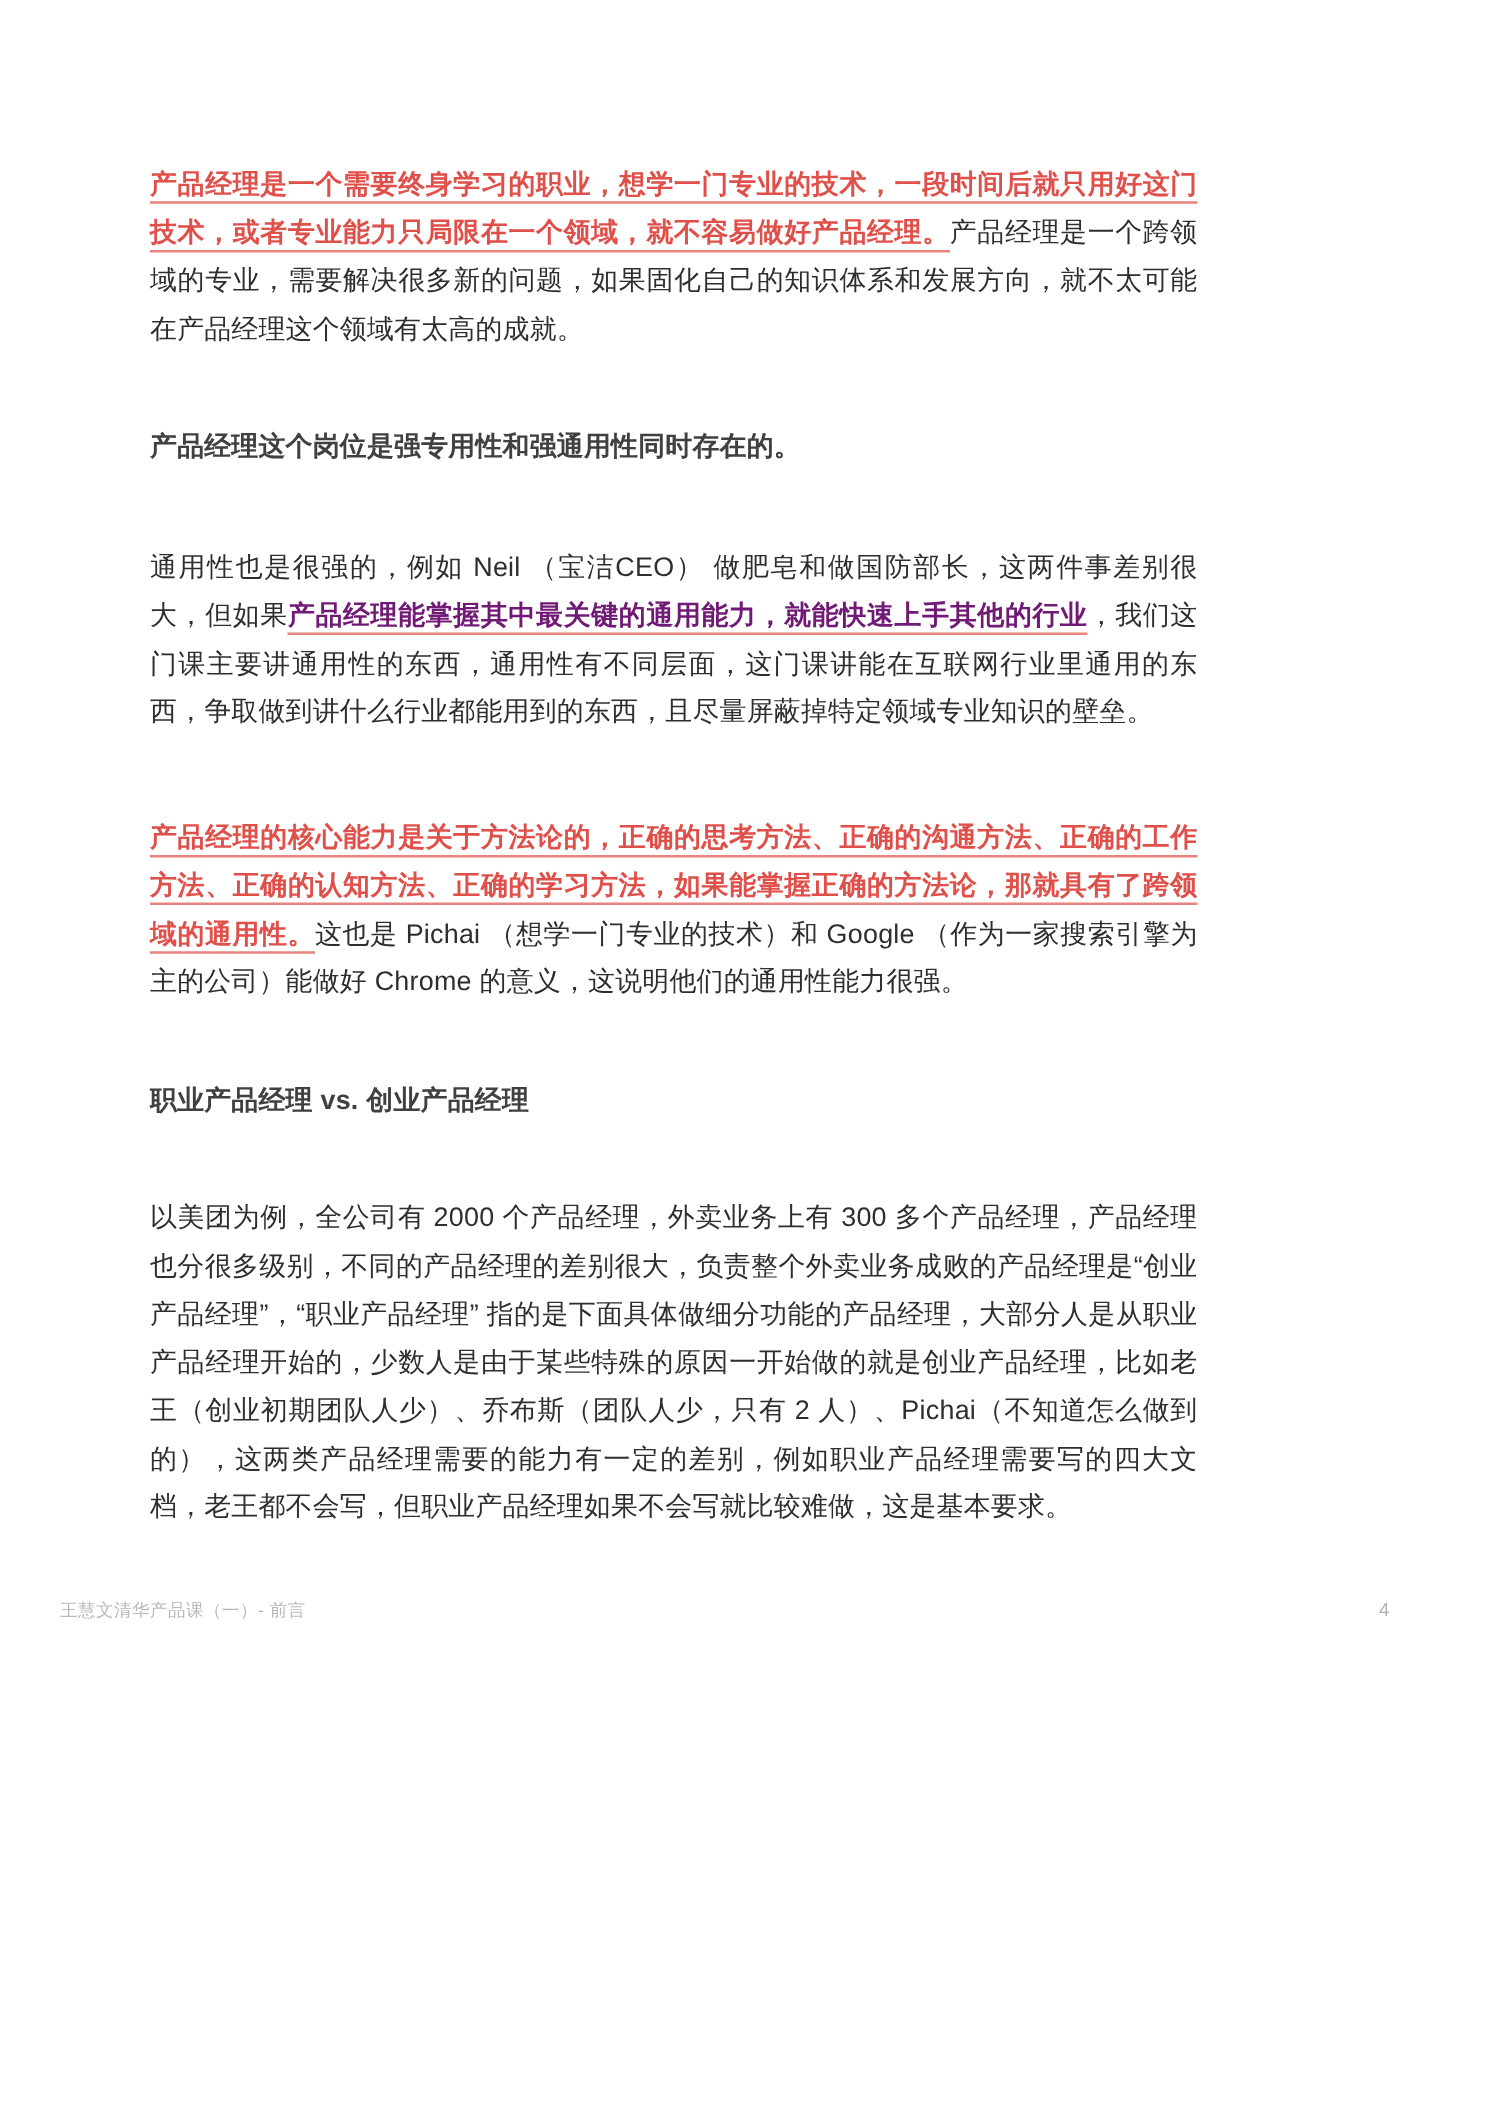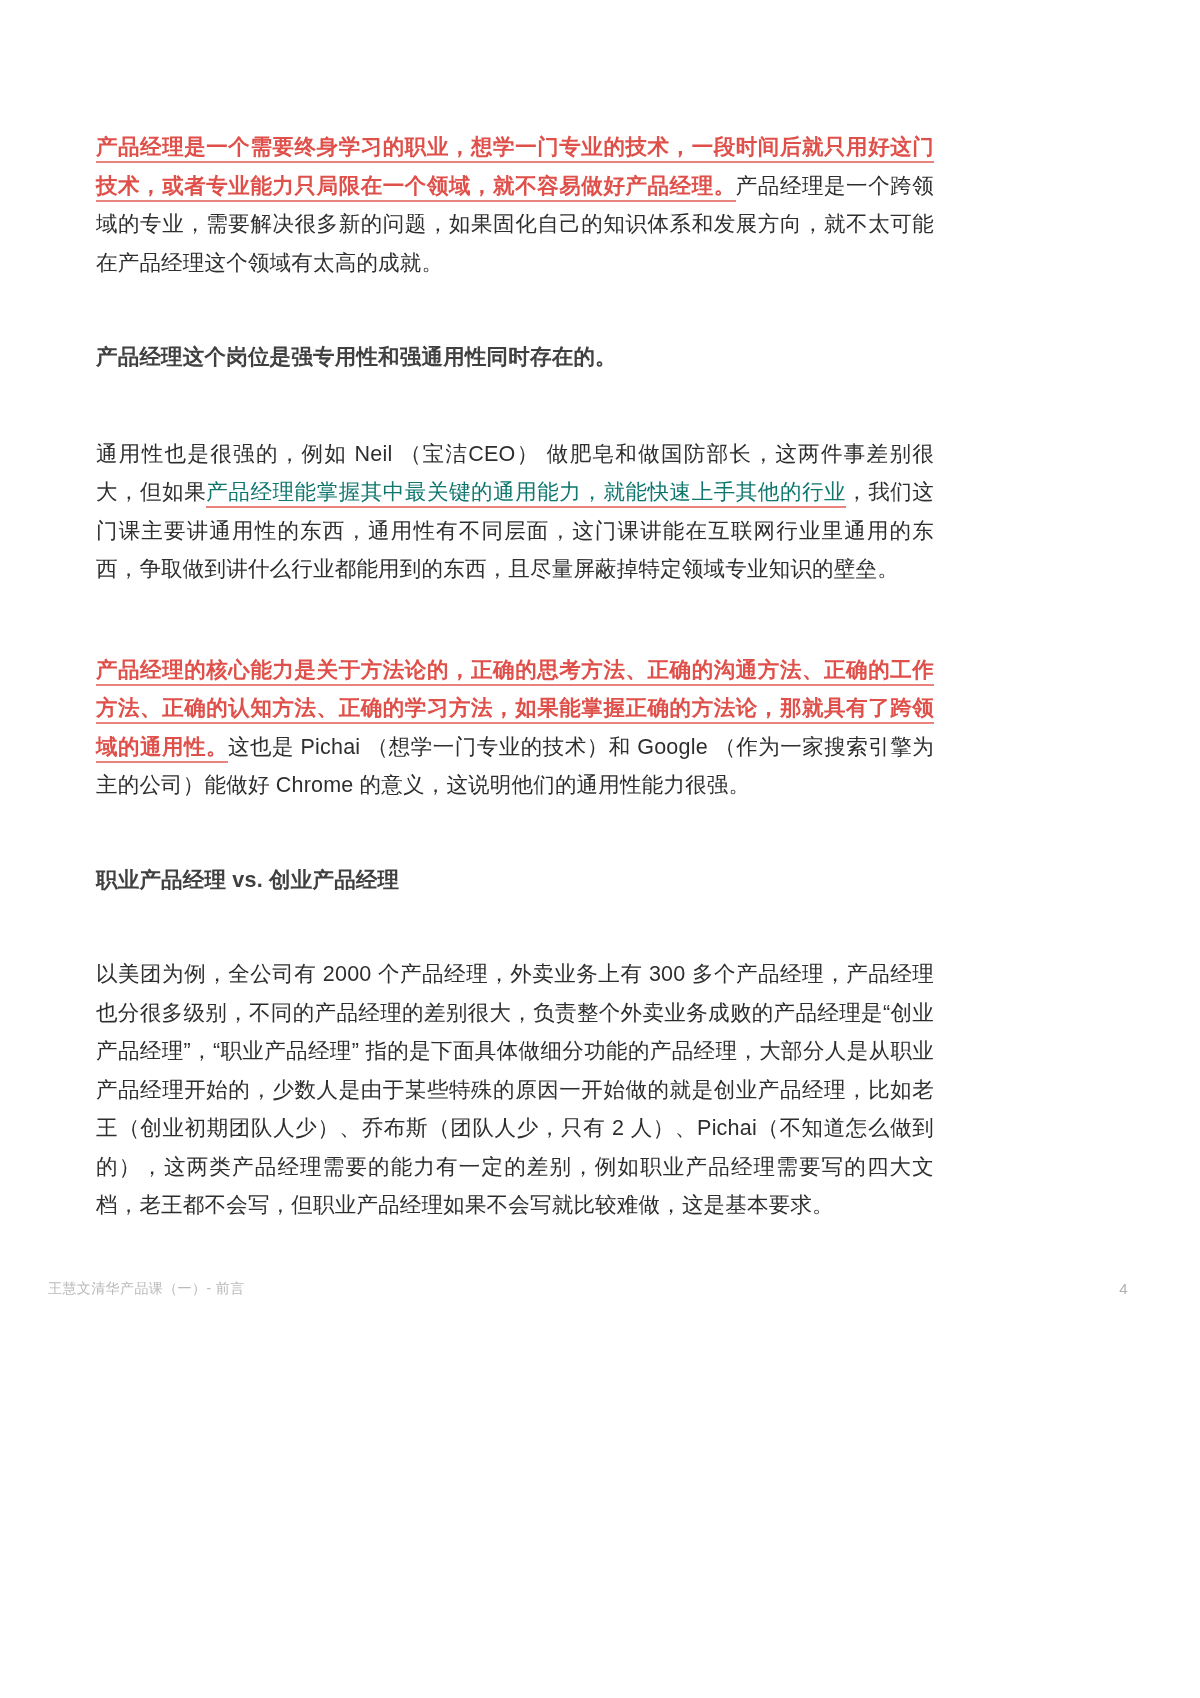--- a/index.html
+++ b/index.html
@@ -14,21 +14,21 @@
     color: #2b2b2b;
     position: relative;
     overflow: hidden;
   }
   .page {
     position: relative;
     width: 1200px;
     height: 1426px;
     background: #ffffff;
     box-sizing: border-box;
-    padding: 128px 200px 0 96px;
+    padding: 128px 200px 0 120px;
   }
   .content {
     width: 838px;
   }
   p.para {
     margin: 0 0 46px 0;
     font-size: 21.5px;
     line-height: 38.5px;
     letter-spacing: 0.2px;
     color: #2e2e2e;
@@ -47,30 +47,30 @@
     letter-spacing: 0.2px;
   }
 
   .hl {
     color: #e0504a;
     font-weight: 700;
     border-bottom: 2px solid #e8837d;
     padding-bottom: 2px;
   }
   .hl-inline {
-    color: #0f766e;
-    font-weight: 400;
+    color: #701a75;
+    font-weight: 700;
     border-bottom: 2px solid #e8837d;
     padding-bottom: 2px;
   }
 
   .footer {
     position: absolute;
     left: 0;
-    right: 0;
+    right: 16px;
     bottom: 128px;
     padding: 0 72px 0 48px;
     display: flex;
     justify-content: space-between;
     font-size: 14px;
     color: #b9b9b9;
     letter-spacing: 0.4px;
   }
   .footer-note { white-space: nowrap; }
   .footer-page { color: #b0b0b0; font-size: 15px; }

